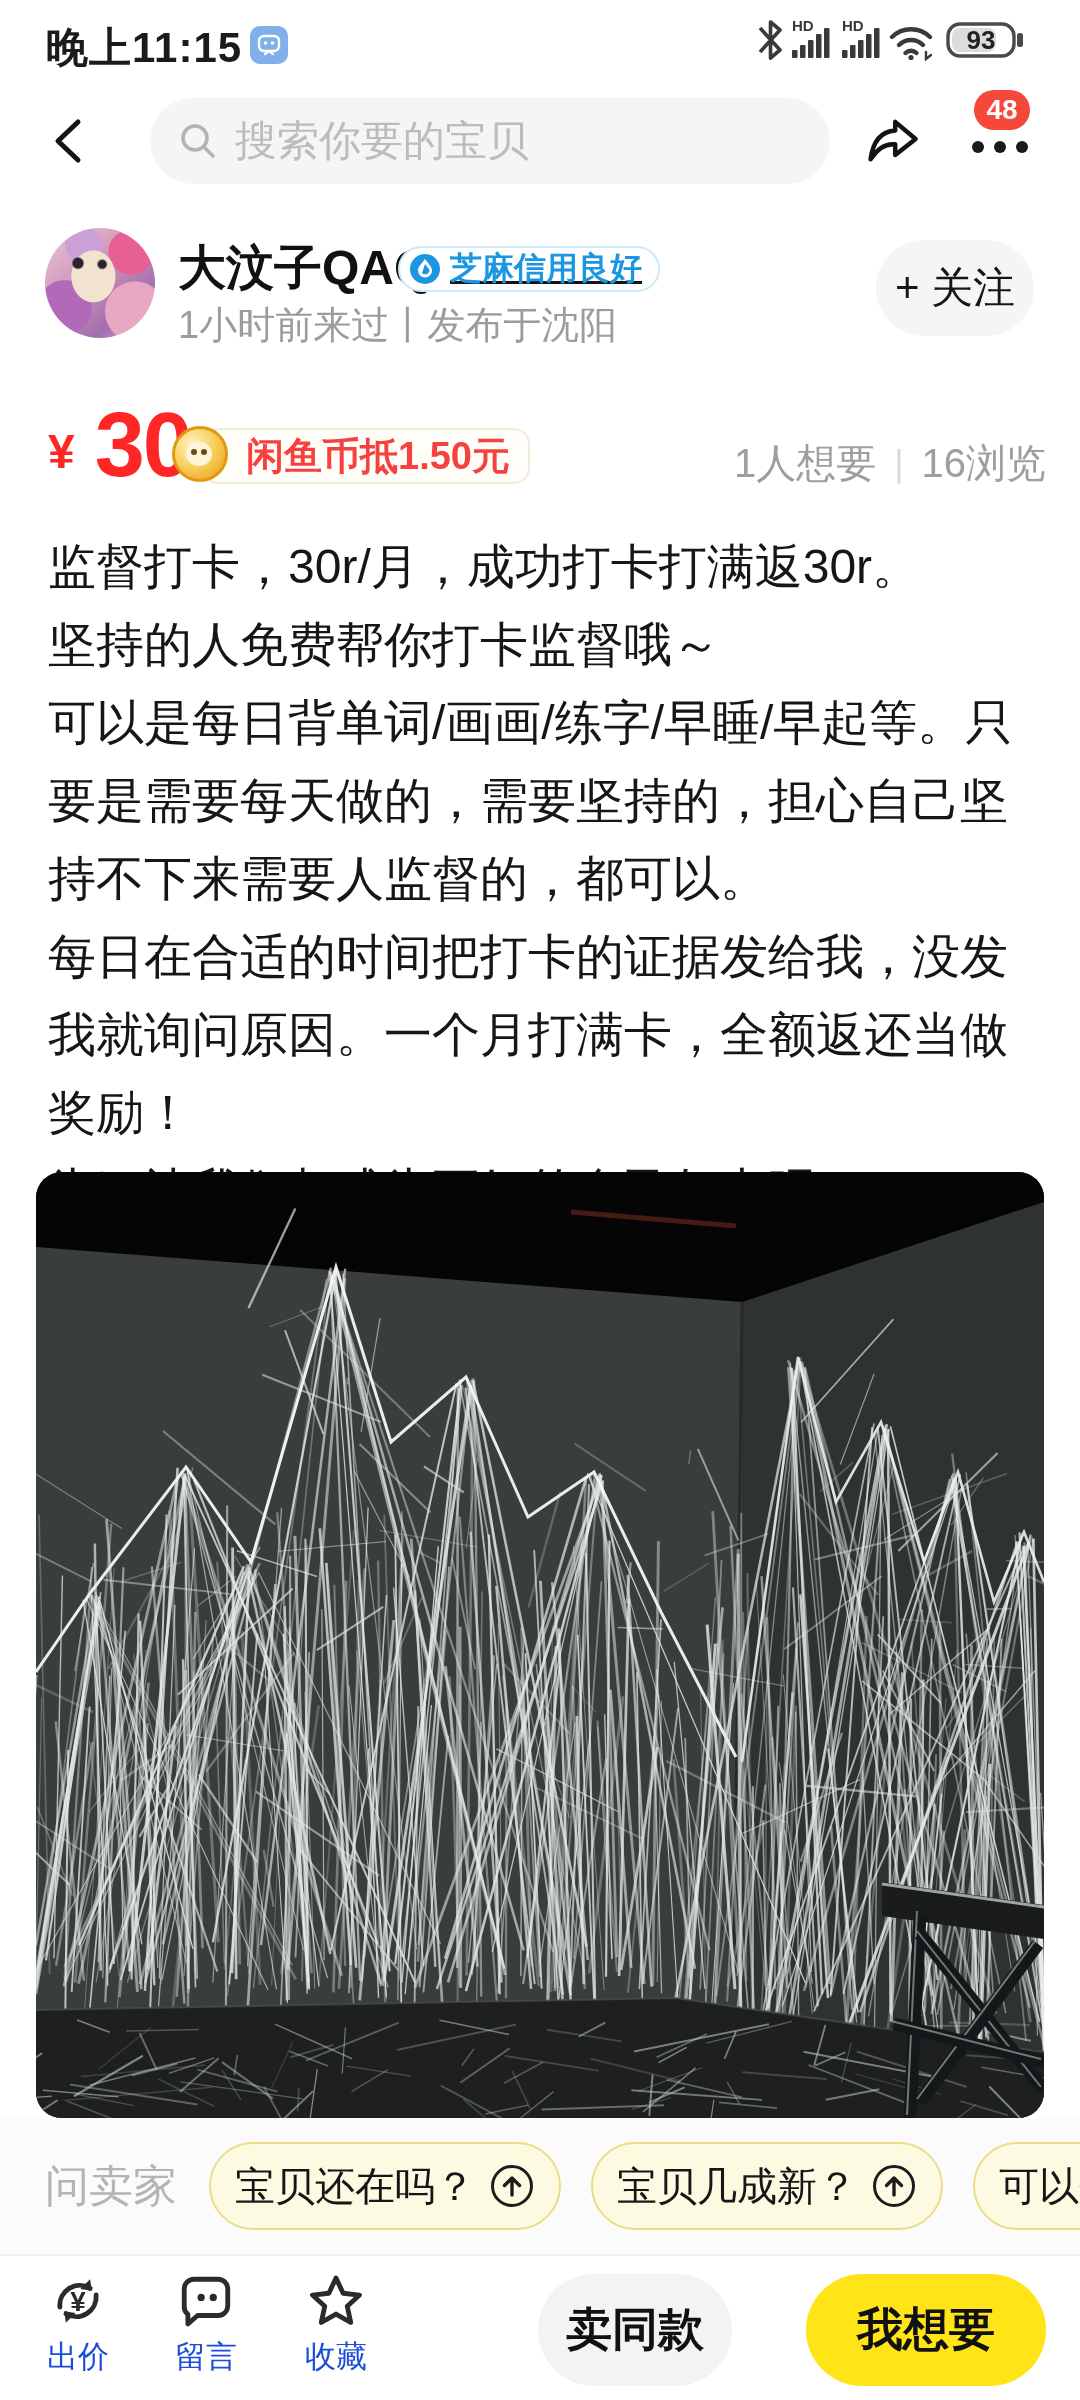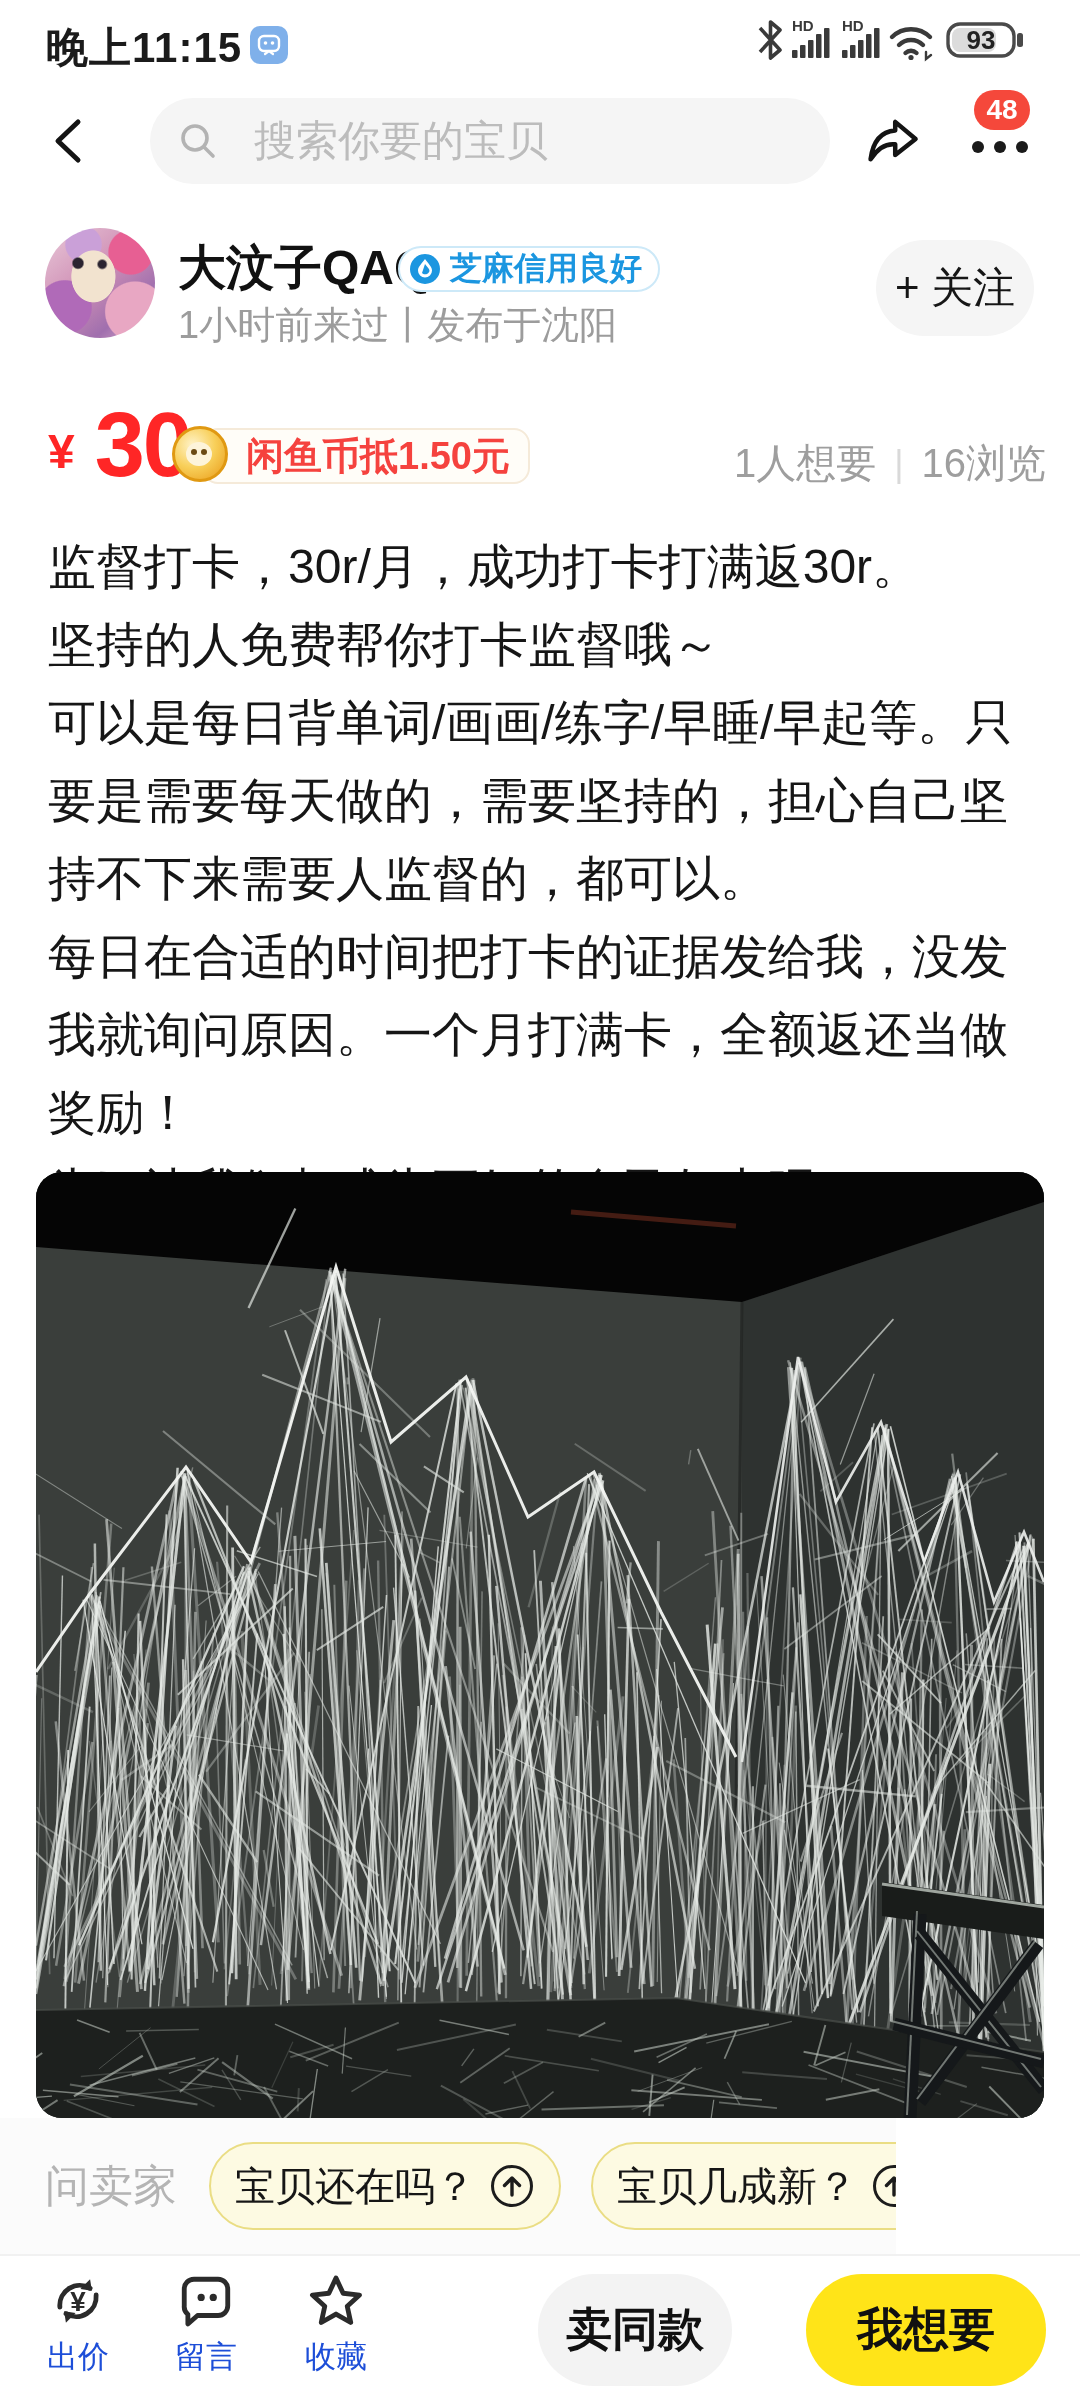--- a/index.html
+++ b/index.html
@@ -10,42 +10,42 @@
   .sb-time{position:absolute;left:46px;top:20px;font-size:42px;font-weight:600;color:#1b1b1b;letter-spacing:1px;}
   .sb-mini{position:absolute;left:250px;top:26px;width:38px;height:38px;border-radius:10px;background:#7fb0ea;}
   .sb-mini svg{position:absolute;left:5px;top:5px;}
   .sb-icons{position:absolute;right:28px;top:12px;}
   
   .navbar{position:absolute;left:0;top:92px;width:1080px;height:98px;}
   .back-btn{position:absolute;left:44px;top:22px;width:54px;height:54px;}
   .search-pill{position:absolute;left:150px;top:6px;width:680px;height:86px;border-radius:43px;background:#f5f5f5;
                display:flex;align-items:center;padding:0 0 0 26px;box-sizing:border-box;}
   .search-pill svg{flex:none;}
-  .search-input{border:none;outline:none;background:transparent;font-size:42px;color:#4c1d95;width:560px;margin-left:32px;
+  .search-input{border:none;outline:none;background:transparent;font-size:42px;color:#4c1d95;width:560px;margin-left:13px;
                 font-family:inherit;}
   .search-input::placeholder{color:#bcbcbc;}
   .share-btn{position:absolute;left:862px;top:16px;width:60px;height:62px;}
   .more-btn{position:absolute;left:972px;top:40px;width:80px;height:30px;display:flex;gap:10px;align-items:center;}
   .more-btn i{width:12px;height:12px;border-radius:50%;background:#1a1a1a;}
   .nav-badge{position:absolute;left:974px;top:-2px;min-width:40px;height:40px;border-radius:20px;background:#f5483b;
              color:#fff;font-size:28px;font-weight:700;display:flex;align-items:center;justify-content:center;padding:0 8px;}
   
   .avatar{position:absolute;left:45px;top:228px;width:110px;height:110px;border-radius:50%;overflow:hidden;
     background:
       radial-gradient(circle at 30% 32%, #2b2430 0 4.5%, rgba(0,0,0,0) 6%),
       radial-gradient(circle at 52% 33%, #2b2430 0 4%, rgba(0,0,0,0) 6%),
       radial-gradient(ellipse 34% 40% at 44% 44%, #f2e3cf 0 58%, rgba(0,0,0,0) 60%),
       radial-gradient(circle at 78% 22%, #e75f93 0 18%, rgba(0,0,0,0) 19%),
       radial-gradient(circle at 18% 72%, #b06ab8 0 22%, rgba(0,0,0,0) 23%),
       radial-gradient(circle at 82% 76%, #e8a7c3 0 24%, rgba(0,0,0,0) 25%),
       radial-gradient(circle at 35% 15%, #caa0d8 0 15%, rgba(0,0,0,0) 16%),
       linear-gradient(140deg,#e9c9d9,#cf8fb5 45%,#a06fae 75%,#e3b3cd);}
   .seller-name{position:absolute;left:178px;top:236px;font-size:48px;font-weight:700;color:#111;}
   .credit-badge{position:absolute;left:398px;top:246px;height:46px;border:2px solid #cde9f8;background:#fff;
-                border-radius:24px;display:flex;align-items:center;padding:0 16px 0 8px;box-sizing:border-box;}
+                border-radius:24px;display:flex;align-items:center;padding:0 16px 0 8px;box-sizing:border-box;text-decoration:underline;}
   .credit-badge .txt{font-size:32px;font-weight:600;color:#1b96e0;margin-left:8px;}
   .seller-meta{position:absolute;left:178px;top:300px;font-size:38px;color:#9c9c9c;}
   .follow-btn{position:absolute;left:876px;top:240px;width:158px;height:96px;border-radius:48px;background:#f5f5f5;
               display:flex;align-items:center;justify-content:center;font-size:42px;color:#161616;}
   
   .price{position:absolute;left:48px;top:404px;display:flex;align-items:flex-end;color:#ff2626;}
   .price .cur{font-size:48px;font-weight:800;margin-bottom:8px;}
   .price .amt{font-size:90px;font-weight:800;line-height:0.92;letter-spacing:-2px;margin-left:20px;}
   .coin{position:absolute;left:172px;top:426px;width:56px;height:56px;border-radius:50%;box-sizing:border-box;
         background:radial-gradient(circle at 35% 32%,#fff3c9,#f8cf59 48%,#eda92a 85%);border:3px solid #e09912;z-index:2;}
@@ -57,21 +57,21 @@
              font-size:38px;font-weight:700;color:#f5423e;}
   .want-views{position:absolute;right:34px;top:436px;font-size:40px;color:#9e9e9e;display:flex;align-items:center;}
   .want-views .dv{color:#d9d9d9;padding:0 18px;font-size:36px;}
   
   .desc{position:absolute;left:48px;top:528px;width:988px;font-size:48px;line-height:78px;color:#161616;}
   .desc p{margin:0;}
   
   .photo{position:absolute;left:36px;top:1172px;width:1008px;height:946px;border-radius:26px;overflow:hidden;background:#313432;}
   .photo svg{display:block;}
   
-  .askbar{position:absolute;left:0;top:2118px;width:896px;height:136px;background:#fbfbfb;
+  .askbar{position:absolute;left:0;top:2118px;width:1080px;height:136px;background:#fbfbfb;
           display:flex;align-items:center;overflow:hidden;}
   .ask-label{flex:none;margin-left:45px;font-size:44px;color:#b4b4b4;}
   .chips{display:flex;gap:30px;margin-left:32px;flex:none;}
   .chip{flex:none;height:88px;border-radius:44px;background:#fdfae2;border:2px solid #eadd84;box-sizing:border-box;
         display:flex;align-items:center;padding:0 24px;gap:14px;font-size:40px;color:#161616;white-space:nowrap;}
   
   .bottombar{position:absolute;left:0;top:2254px;width:1080px;height:146px;background:#fff;border-top:2px solid #f1f1f1;box-sizing:border-box;}
   .act{position:absolute;top:16px;width:104px;display:flex;flex-direction:column;align-items:center;}
   .act .lbl{font-size:31px;color:#1d4ed8;margin-top:6px;}
   .act-0{left:26px;} .act-1{left:154px;font-family:Liberation Serif, serif;} .act-2{left:284px;}

